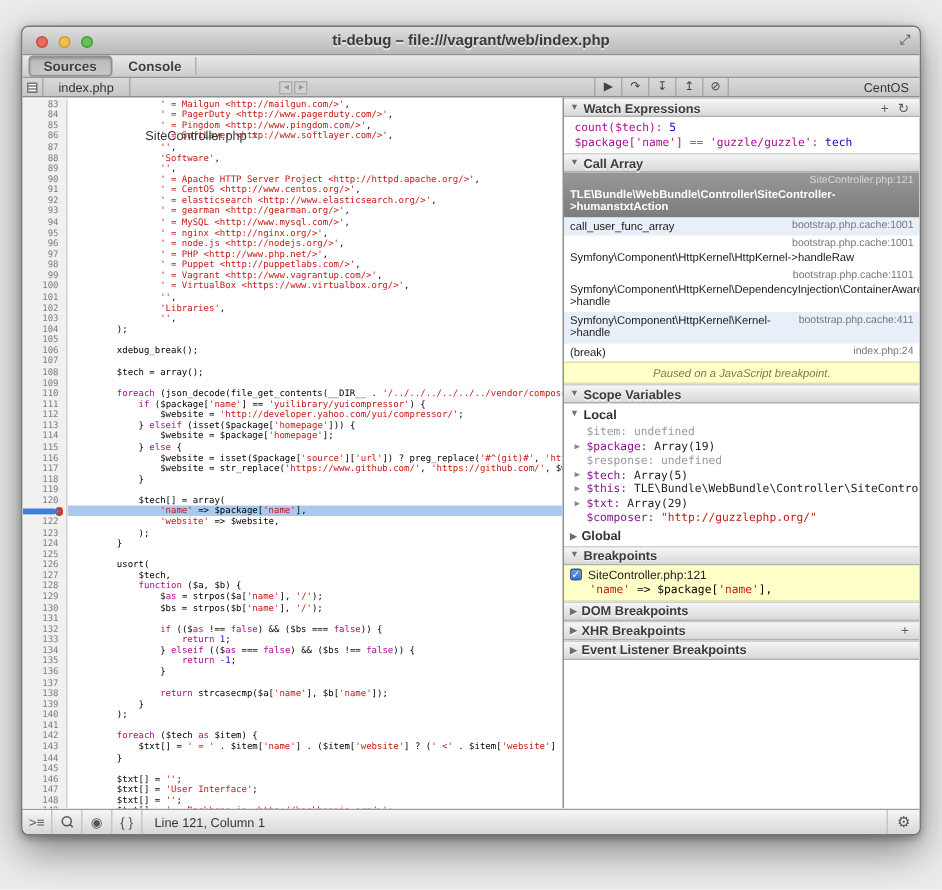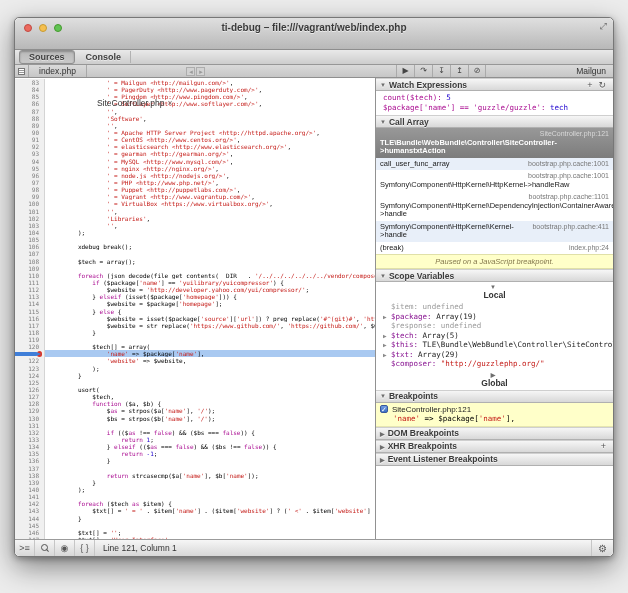--- a/index.html
+++ b/index.html
@@ -4,21 +4,21 @@
 <style>
   * { margin:0; padding:0; box-sizing:border-box; }
   html,body { width:628px; height:593px; }
   body { background:#ececec; font-family:"Liberation Sans", sans-serif; overflow:hidden; }
   .stage { position:relative; width:628px; height:593px; }
   .window { position:absolute; left:14px; top:17px; width:600px; height:540px;
             border-radius:5px; background:#fff; border:1px solid #777;
             box-shadow:0 10px 28px rgba(0,0,0,.45), 0 2px 6px rgba(0,0,0,.3); overflow:hidden;
             display:flex; flex-direction:column; }
   
-  .titlebar { height:32px; flex:none; background:linear-gradient(#dfdfdf,#b8b8b8);
+  .titlebar { height:19px; flex:none; background:linear-gradient(#dfdfdf,#b8b8b8);
               border-bottom:1px solid #8e8e8e; position:relative; border-radius:5px 5px 0 0; }
   .traffic { position:absolute; left:9px; top:6px; display:flex; gap:7px; }
   .tl { width:8px; height:8px; border-radius:50%; display:inline-block; }
   .tl.red { background:#ec6a5e; border:1px solid #c14a42; }
   .tl.yellow { background:#f5bf4f; border:1px solid #c79b33; }
   .tl.green { background:#61c454; border:1px solid #46992e; }
   .title { text-align:center; font-size:10px; line-height:19px; color:#3a3a3a; font-weight:bold;
            text-shadow:0 1px 0 rgba(255,255,255,.6); }
   .fsglyph { position:absolute; right:6px; top:3px; font-size:9px; color:#555; }
   
@@ -72,21 +72,21 @@
   .witem { font-family:"DejaVu Sans Mono", monospace; font-size:7.5px; line-height:10px; padding:0 7px;
            white-space:nowrap; overflow:hidden; }
   .witem .wexpr { color:#aa0d91; } .witem .wval { color:#1c00cf; }
   .frame { padding:2px 4px; font-size:7.5px; color:#1a1a1a; line-height:8.5px; overflow:hidden; }
   .frame .loc { float:right; color:#777; font-size:7px; margin-left:4px; }
   .frame.alt { background:#e8eff9; }
   .frame.sel { background:linear-gradient(#989898,#7c7c7c); color:#fff; font-weight:bold; }
   .frame.sel .loc { color:#d8d8d8; font-weight:normal; }
   .banner { background:#ffffc9; border-top:1px solid #e0e0a8; border-bottom:1px solid #e0e0a8;
             text-align:center; font-style:italic; color:#85794e; font-size:7.5px; padding:2px 0; }
-  .subhead { font-weight:bold; font-size:8.5px; color:#333; padding:2px 4px; display:flex; align-items:center;flex-direction:column; }
+  .subhead { font-weight:bold; font-size:8.5px; color:#333; padding:2px 4px; display:flex; align-items:center; }
   .subhead .tri { font-size:6px; color:#6e6e6e; margin-right:3px; }
   .vrow { font-family:"DejaVu Sans Mono", monospace; font-size:7.5px; line-height:9.5px;
           padding-left:15px; position:relative; white-space:nowrap; overflow:hidden; }
   .vrow .tri { position:absolute; left:7px; top:0; font-size:6px; color:#8a8a8a; }
   .vname { color:#881391; } .vrow.muted .vname, .vrow.muted .vval { color:#9a9a9a; }
   .vval { color:#222; } .vrow.string .vval { color:#c41a16; }
   .bp-entry { background:#ffffc9; border-bottom:1px solid #e6e6b0; padding:2px 4px 3px 4px; }
   .bp-line1 { display:flex; align-items:center; font-size:8px; color:#222; }
   .chk { width:8px; height:8px; border-radius:2px; background:linear-gradient(#6f9be0,#3d6fc4);
          border:1px solid #38589c; color:#fff; font-size:7px; line-height:7px; text-align:center;
@@ -139,21 +139,21 @@
         <span>◂</span>
         <span>▸</span>
       </span>
       <div class="debug-controls" id="dbgc">
           <span class="dbg">▶</span>
           <span class="dbg">↷</span>
           <span class="dbg">↧</span>
           <span class="dbg">↥</span>
           <span class="dbg">⊘</span>
         </div>
-      <span class="paused">Mailgun</span>
+      <span class="paused">CentOS</span>
     </div>
 
     <div class="main">
       <div class="editor" id="editor">
           <div class="row"><span class="gut">83</span><span class="ct">                <span class="str">' = Mailgun &lt;http://mailgun.com/&gt;'</span>,</span></div>
           <div class="row"><span class="gut">84</span><span class="ct">                <span class="str">' = PagerDuty &lt;http://www.pagerduty.com/&gt;'</span>,</span></div>
           <div class="row"><span class="gut">85</span><span class="ct">                <span class="str">' = Pingdom &lt;http://www.pingdom.com/&gt;'</span>,</span></div>
           <div class="row"><span class="gut">86</span><span class="ct">                <span class="str">' = SoftLayer &lt;http://www.softlayer.com/&gt;'</span>,</span></div>
           <div class="row"><span class="gut">87</span><span class="ct">                <span class="str">''</span>,</span></div>
           <div class="row"><span class="gut">88</span><span class="ct">                <span class="str">'Software'</span>,</span></div>

